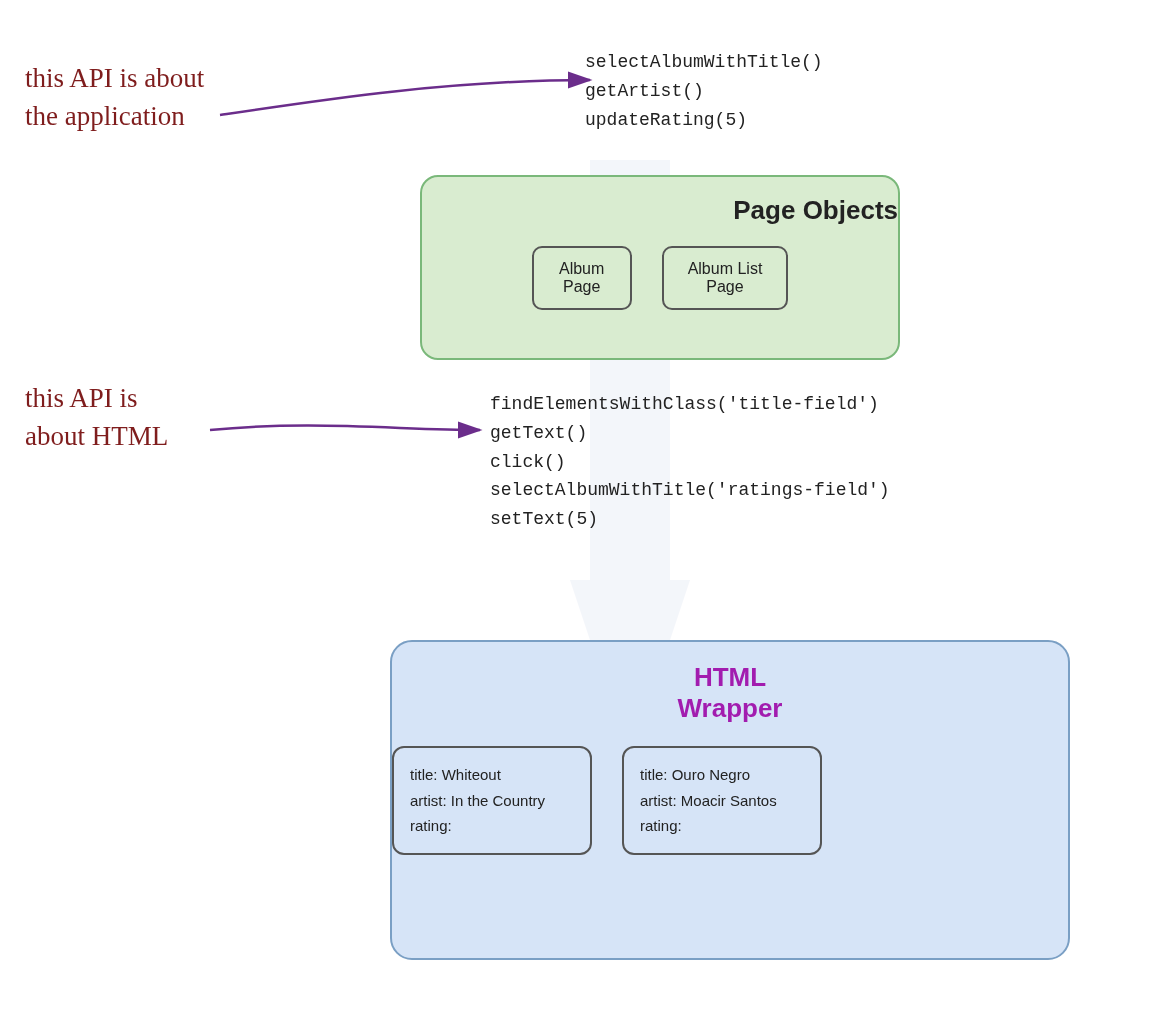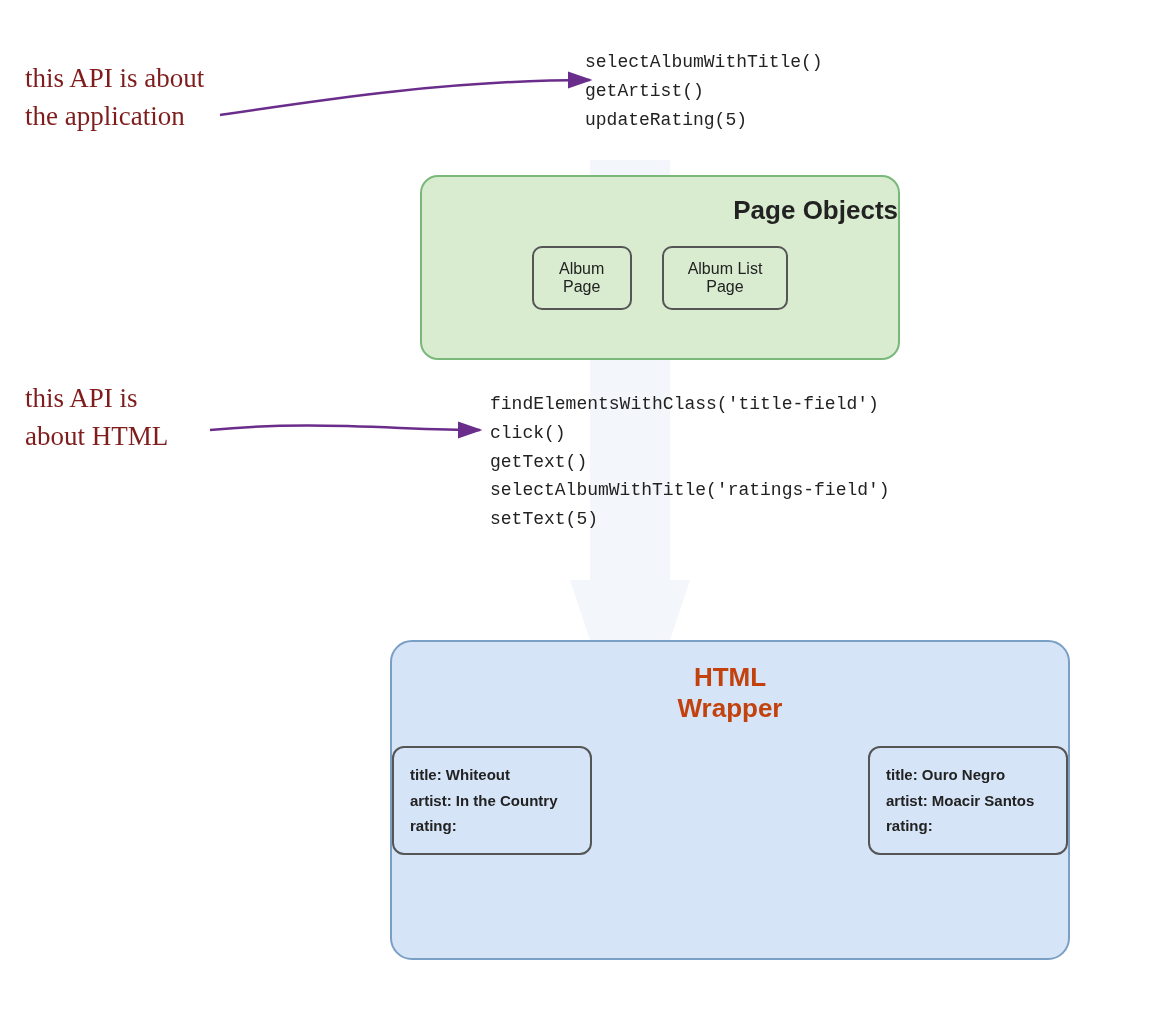--- a/index.html
+++ b/index.html
@@ -88,31 +88,30 @@
       background: #d6e4f7;
       border: 2.5px solid #7a9fc4;
       border-radius: 22px;
     }
 
     .html-wrapper-title {
       text-align: center;
       font-size: 26px;
       font-weight: bold;
       font-family: Arial, sans-serif;
-      color: #c2410c;
+      color: #a21caf;
       margin-top: 20px;
       margin-bottom: 22px;
       line-height: 1.2;
     }
 
     .html-wrapper-items {
       display: flex;
-      justify-content: space-between;
+      justify-content: flex-start;
       gap: 30px;
-      font-weight: bold;
     }
 
     .html-item {
       border: 2px solid #555;
       border-radius: 12px;
       padding: 14px 16px;
       font-family: Arial, sans-serif;
       font-size: 15px;
       color: #222;
       background: #d6e4f7;
@@ -185,22 +184,22 @@
 <div class="page-objects-box">
   <div class="page-objects-title">Page Objects</div>
   <div class="page-objects-items">
     <div class="page-obj-item">Album<br>Page</div>
     <div class="page-obj-item">Album List<br>Page</div>
   </div>
 </div>
 
 <div class="code-mid code-text">
   <div>findElementsWithClass('title-field')</div>
+  <div>getText()</div>
   <div>click()</div>
-  <div>getText()</div>
   <div>selectAlbumWithTitle('ratings-field')</div>
   <div>setText(5)</div>
 </div>
 
 <div class="html-wrapper-box">
   <div class="html-wrapper-title">HTML<br>Wrapper</div>
   <div class="html-wrapper-items">
     <div class="html-item">
       title: Whiteout<br>
       artist: In the Country<br>

